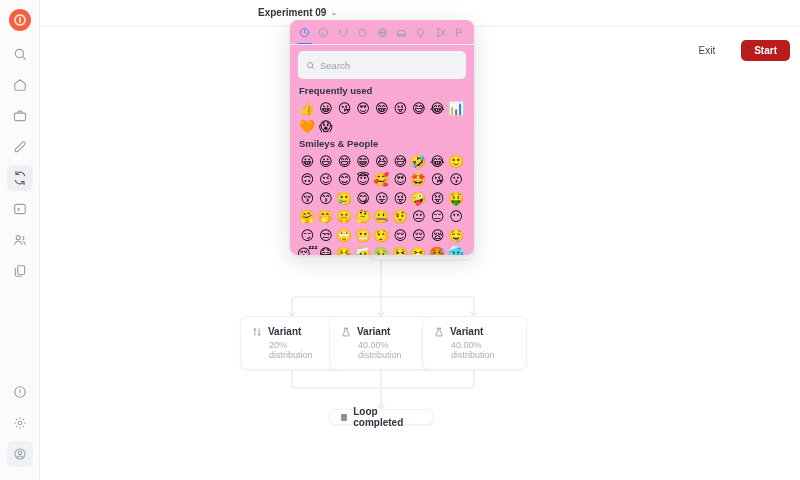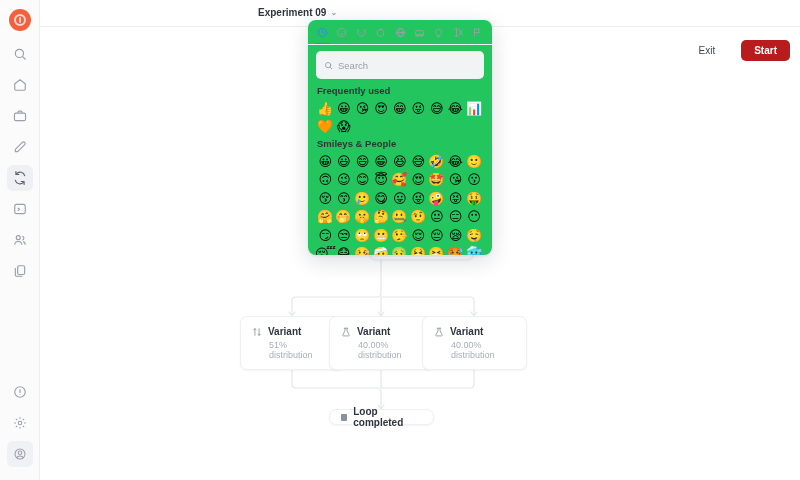--- a/index.html
+++ b/index.html
@@ -114,23 +114,23 @@
   }
   .node.leaf { width: 105px; }
   .node.terminal { width: 105px; height: 16px; display:flex; align-items:center; }
   .node.terminal .node-head { padding: 0 11px; }
   .sq { width: 7px; height: 7px; background: #8b919d; border-radius: 1px; display:block; }
 
   .node.stub { width: 105px; height: 42px; }
 
   
   .picker {
-    position: absolute; left: 268px; top: 20px;
+    position: absolute; left: 250px; top: 20px;
     width: 184px; height: 235px;
-    background: #22c55e;
+    background: #f9a8d4;
     border-radius: 8px;
     box-shadow: 0 6px 22px rgba(16,24,40,.14), 0 1px 3px rgba(16,24,40,.08);
     z-index: 20;
     overflow: hidden;
     display: flex; flex-direction: column;
   }
   .picker-tabs {
     display: flex; align-items: center;
     padding: 4px 6px 0 6px;
     border-bottom: 1px solid #eef0f3;
@@ -328,21 +328,21 @@
           <span class="node-ico">
             <svg viewBox="0 0 24 24" fill="none" stroke="currentColor" stroke-width="2" stroke-linecap="round" stroke-linejoin="round">
                 <polyline points="4,7 7,4 10,7"></polyline>
                 <line x1="7" y1="4" x2="7" y2="20"></line>
                 <polyline points="14,17 17,20 20,17"></polyline>
                 <line x1="17" y1="20" x2="17" y2="4"></line>
               </svg>
           </span>
           <span class="node-title">Variant</span>
         </div>
-        <div class="node-sub">51% distribution</div>
+        <div class="node-sub">20% distribution</div>
       </div>
 
       <div class="node leaf" style="left:289px; top:262px;">
         <div class="node-head">
           <span class="node-ico">
             <svg viewBox="0 0 24 24" fill="none" stroke="currentColor" stroke-width="2" stroke-linecap="round" stroke-linejoin="round">
                 <path d="M9.5 3v6L4.5 19a1.6 1.6 0 0 0 1.4 2.4h12.2A1.6 1.6 0 0 0 19.5 19l-5-10V3"></path>
                 <line x1="8" y1="3" x2="16" y2="3"></line>
               </svg>
           </span>

